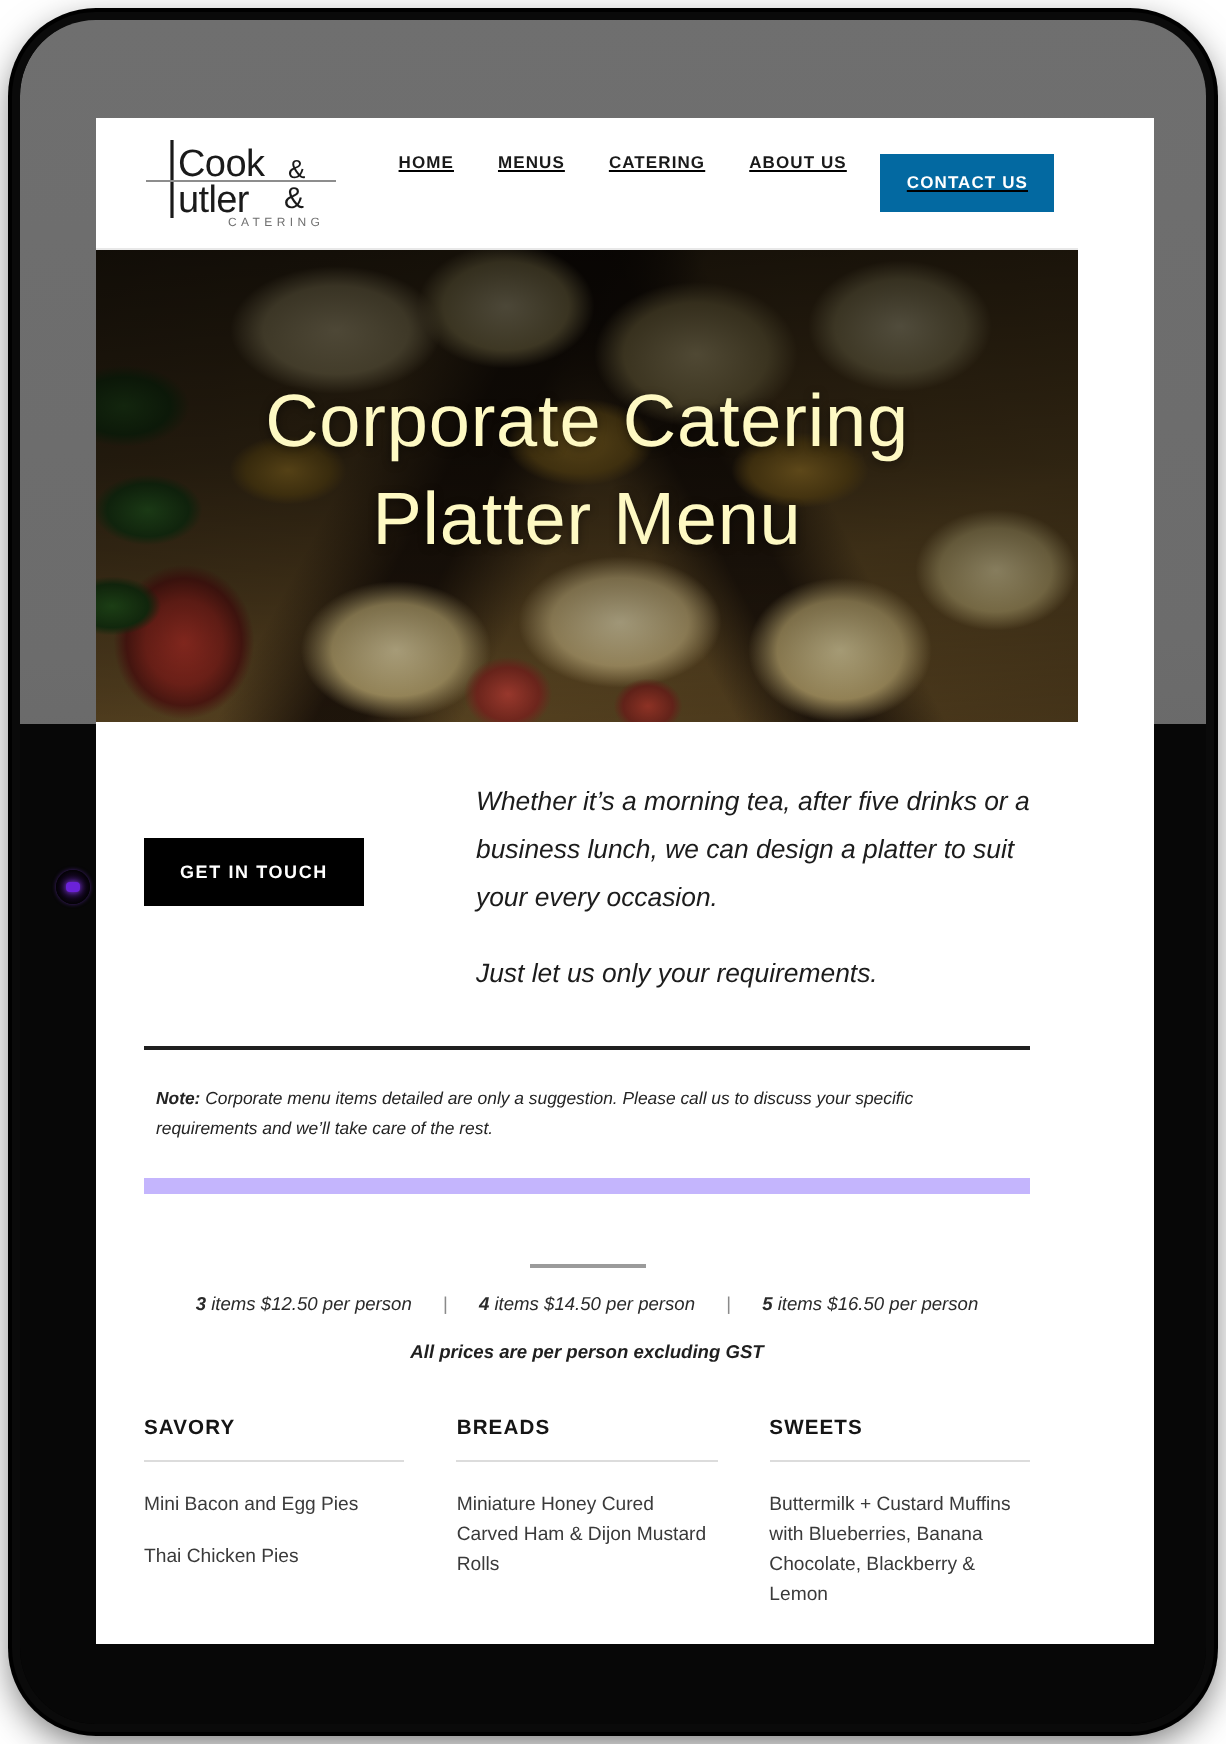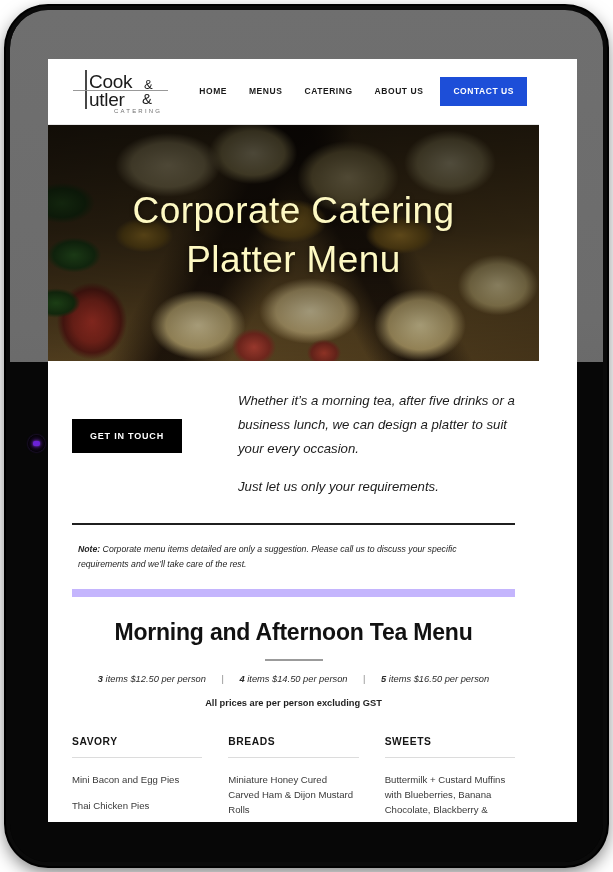--- a/index.html
+++ b/index.html
@@ -102,35 +102,36 @@
     position: relative;
     width: 105px;
     height: 50px;
     flex: 0 0 auto;
   }
   #logo svg { display: block; }
 
   #main-nav {
     margin-left: auto;
     display: flex;
-    align-items: center;
+    align-items: flex-start;
     gap: 0;
+    text-decoration: underline;
   }
   .nav-item {
     font-size: 8.5px;
     font-weight: bold;
     letter-spacing: 0.55px;
     color: #1a1a1a;
     padding: 0 11px;
     line-height: 1;
     cursor: pointer;
     white-space: nowrap;
   }
   .nav-item.cta {
-    background: #1d4ed8;
+    background: #0369a1;
     color: #fff;
     padding: 10px 13px;
     margin-left: 6px;
   }
 
   
   #hero {
     position: relative;
     height: 236px;
     overflow: hidden;
@@ -257,20 +258,21 @@
     text-align: center;
     font-style: italic;
     font-size: 9.3px;
     color: #2a2a2a;
   }
   .price-qty { font-weight: bold; font-style: italic; }
   .price-sep { color: #8a8a8a; padding: 0 13px; font-style: normal; }
   #gst-note {
     margin-top: 14px;
     text-align: center;
+    font-style: italic;
     font-size: 9.3px;
     font-weight: bold;
     color: #1f1f1f;
   }
 
   
   #menu-columns {
     display: flex;
     gap: 26px;
     padding: 0 24px;
@@ -350,21 +352,20 @@
             <p class="intro-para">Whether it’s a morning tea, after five drinks or a business lunch, we can design a platter to suit your every occasion.</p>
             <p class="intro-para">Just let us only your requirements.</p>
           </div>
         </div>
 
         <div id="note-section">
           <p id="note-text"><span id="note-label">Note:</span><span> Corporate menu items detailed are only a suggestion. Please call us to discuss your specific requirements and we’ll take care of the rest.</span></p>
         </div>
 
         <div id="menu-block">
-          <h2 id="menu-heading">Morning and Afternoon Tea Menu</h2>
           <div id="menu-rule"></div>
 
           <div id="price-row">
             <span><span class="price-qty">3</span><span> items $12.50 per person</span></span>
             <span class="price-sep">|</span>
             <span><span class="price-qty">4</span><span> items $14.50 per person</span></span>
             <span class="price-sep">|</span>
             <span><span class="price-qty">5</span><span> items $16.50 per person</span></span>
           </div>
 

